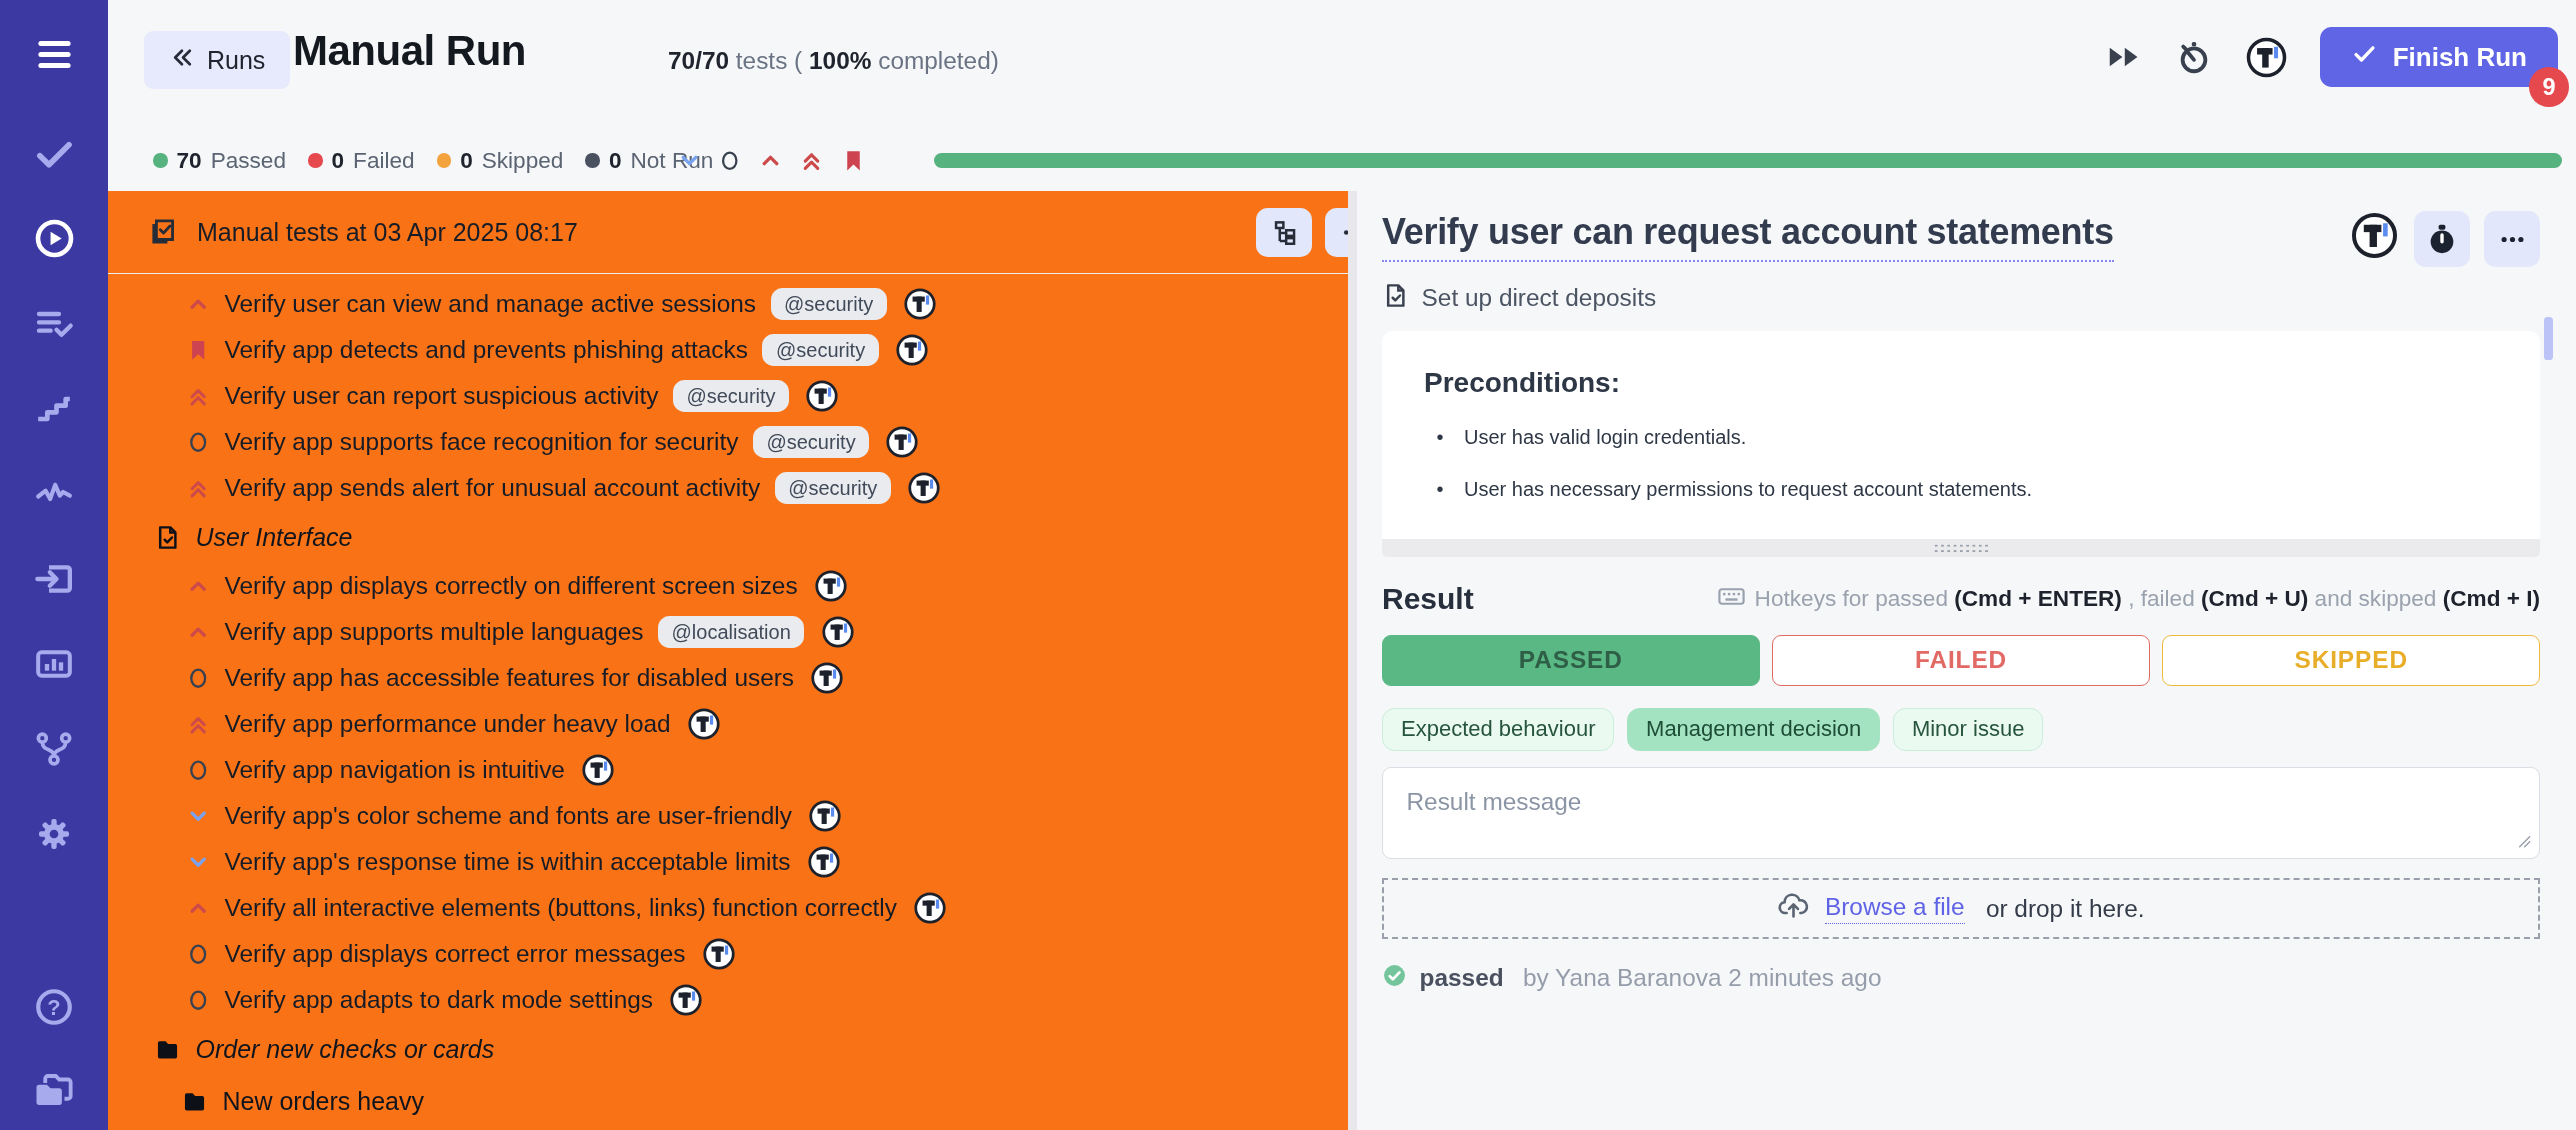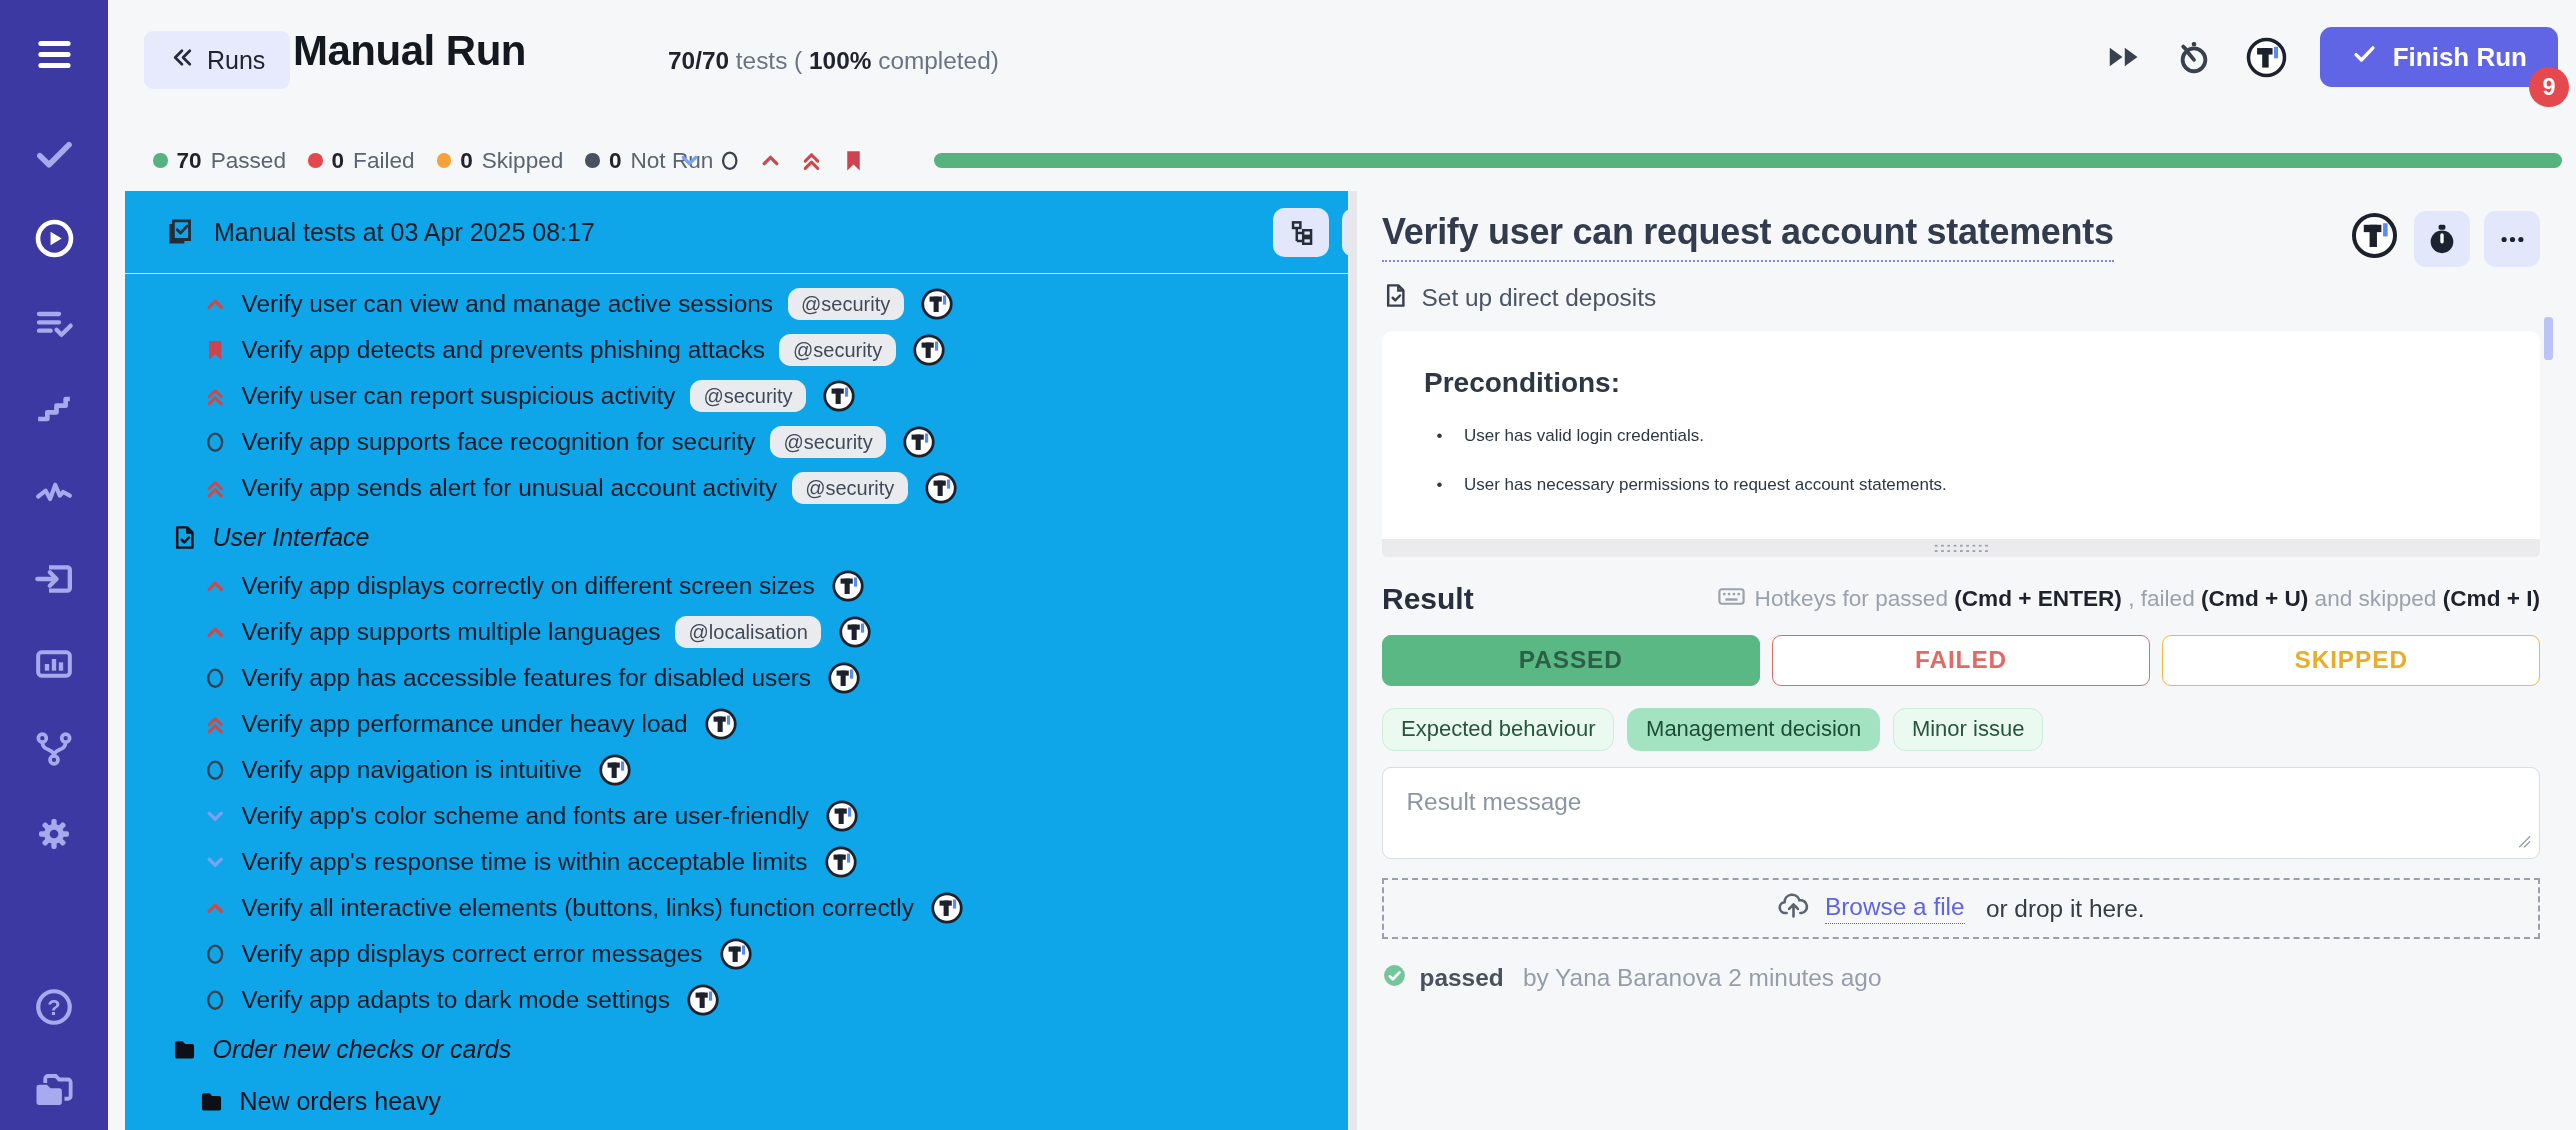--- a/index.html
+++ b/index.html
@@ -35,21 +35,21 @@
   .statsrow { position:absolute; left:108px; right:0; top:135px; height:56px; }
   .stats-groups { position:absolute; left:45px; top:0; height:51px; display:flex; align-items:center; gap:22px; }
   .stat { display:flex; align-items:center; gap:9px; font-size:22.6px; color:#5b6472; }
   .stat .dot { width:14.5px; height:14.5px; border-radius:50%; }
   .stat b { color:#20242e; }
   .stats-filters { position:absolute; left:569px; top:0; height:51px; display:flex; align-items:center; gap:16.3px; }
   .filt { background:none; border:none; cursor:pointer; display:flex; align-items:center; }
   .progress { position:absolute; left:826px; right:14.5px; top:18px; height:15.4px; border-radius:8.1px; background:#56b27f; }
 
   
-  .tests-panel { position:absolute; left:125px; top:191px; width:1306px; bottom:0; background:#0ea5e9; overflow:hidden; }
+  .tests-panel { position:absolute; left:108px; top:191px; width:1306px; bottom:0; background:#f97316; overflow:hidden; }
   .panel-head { height:83px; display:flex; align-items:center; padding:0 33px 0 40px; border-bottom:1.8px solid #eceef2; }
   .panel-head .ph-title { font-size:25px; color:#171c26; margin-left:18px; }
   .ph-sp { flex:1; }
   .ph-btn { width:56px; height:49px; border:none; border-radius:11.7px; background:#e3e7fb; cursor:pointer;
             display:flex; align-items:center; justify-content:center; margin-left:12.6px; }
   .tlist { padding-top:7.2px; }
   .trow { display:flex; align-items:center; height:46px; padding-left:77px; padding-right:42px; cursor:pointer; }
   .trow.group0 { padding-left:46px; height:52px;font-style:italic; }
   .trow.group1 { padding-left:73px; height:52px; }
   .trow.group2 { padding-left:100px; height:52px; }
@@ -70,21 +70,21 @@
   .rp-title { font-size:36px; font-weight:800; color:#333c4e; padding-bottom:7.2px;
               border-bottom:2.7px dotted #8286ee; letter-spacing:-0.3px; }
   .rp-sp { flex:1; }
   .rp-icbtn { width:56px; height:56px; border:none; border-radius:11.7px; background:#e3e7fb; cursor:pointer;
               display:flex; align-items:center; justify-content:center; margin-left:14.5px; }
   .rp-logo { margin-left:14.5px; background:none; border:none; cursor:pointer; display:flex; }
   .parent-link { margin-top:14.5px; display:flex; align-items:center; gap:12.6px; font-size:24.4px; color:#4b5462; cursor:pointer; width:fit-content; }
   .pre-card { margin-top:16.3px; background:#fff; border-radius:11px 11px 0 0; height:208px; padding:36px 42px; overflow:hidden; }
   .pre-card h3 { font-size:28px; font-weight:800; color:#2e3745; }
   .pre-card ul { margin-top:27px; list-style:none; }
-  .pre-card li { font-size:17px; color:#2e3745; margin-bottom:29px; padding-left:40px; position:relative; }
+  .pre-card li { font-size:20px; color:#2e3745; margin-bottom:29px; padding-left:40px; position:relative; }
   .pre-card li::before { content:"•"; position:absolute; left:12.6px; color:#2e3745; }
   .rp-thumb { position:absolute; right:23.5px; top:126px; width:8.1px; height:43px; background:#bcc3f6; border-radius:3.6px; }
   .resize-strip { height:18px; background:#ebebee; border-radius:0 0 5.4px 5.4px; display:flex; align-items:center; justify-content:center; cursor:row-resize; }
   .grip { width:56px; height:10px;
           background-image:radial-gradient(#9aa0aa 1.4px, transparent 1.5px);
           background-size:6.3px 5.4px; }
   .result-head { margin-top:25px; display:flex; align-items:center; }
   .result-head h2 { font-size:30px; font-weight:800; color:#272e3c; }
   .hotkeys { margin-left:auto; display:flex; align-items:center; gap:9px; font-size:22.6px; color:#9aa2ae; white-space:pre; }
   .hotkeys b { color:#1d222c; }

